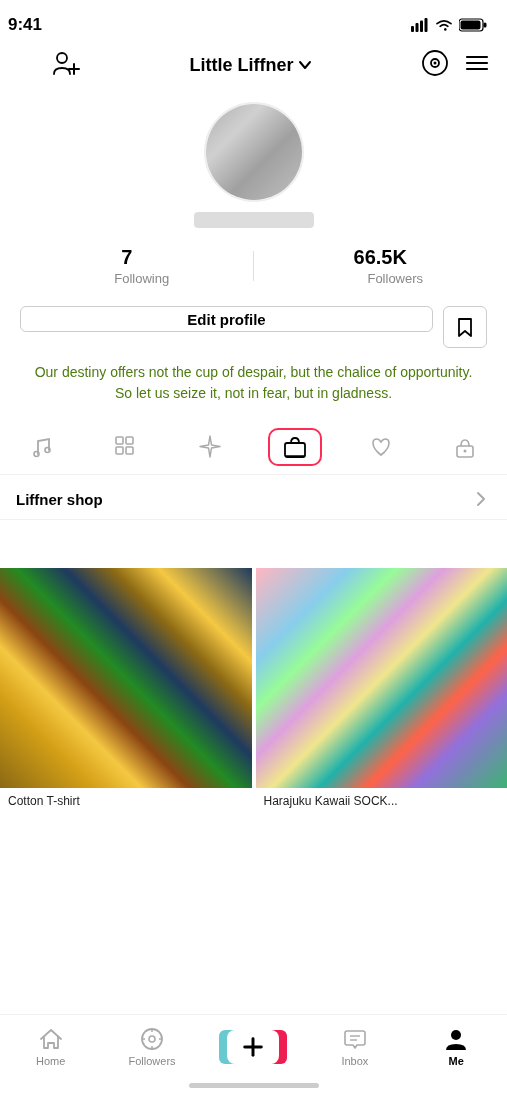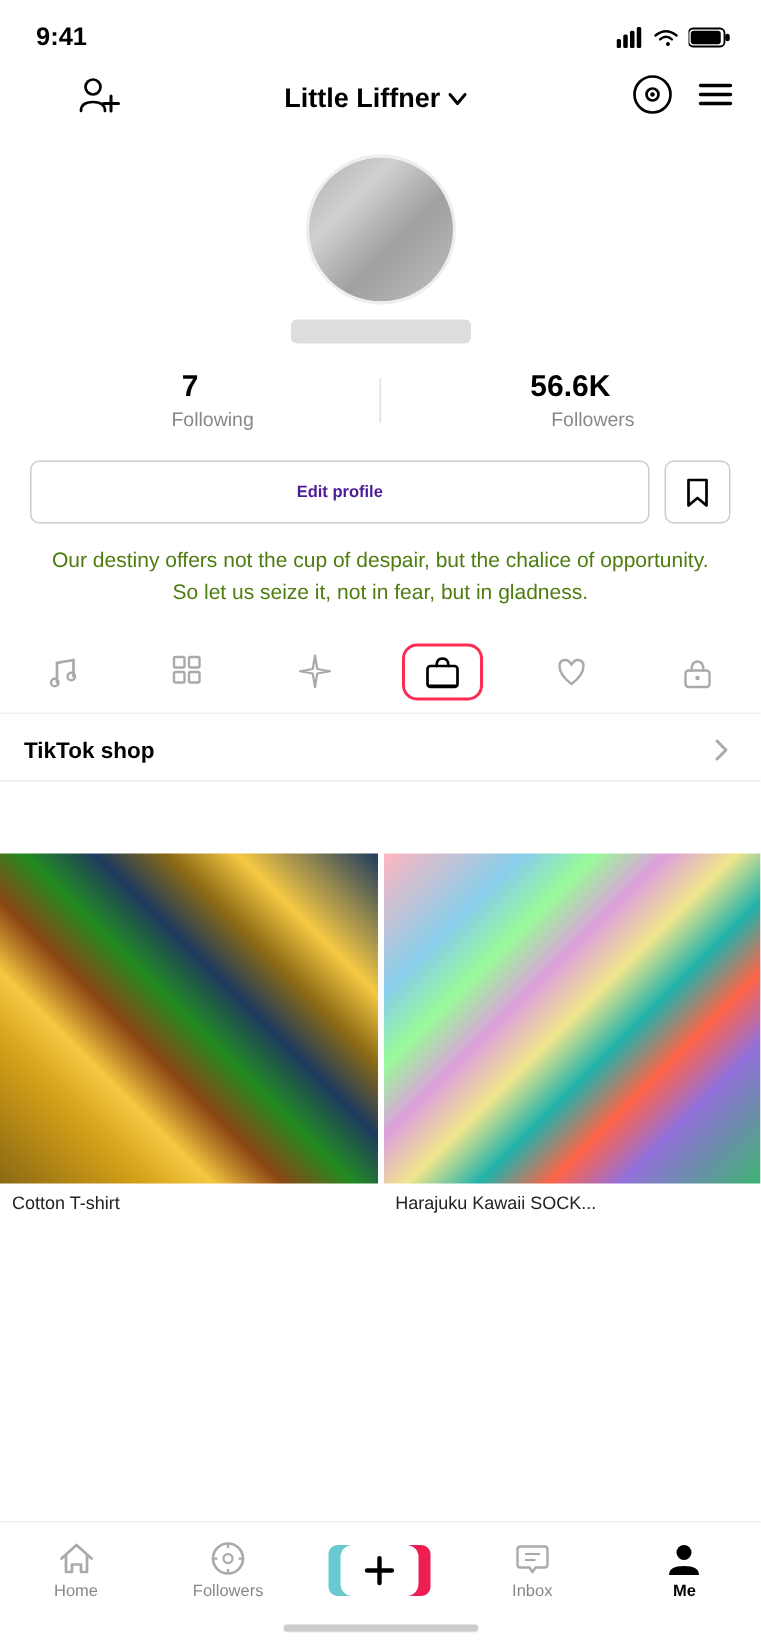--- a/index.html
+++ b/index.html
@@ -11,21 +11,21 @@
       background: #fff;
       overflow-x: hidden;
       position: relative;
     }
 
     
     .status-bar {
       display: flex;
       justify-content: space-between;
       align-items: center;
-      padding: 12px 20px 6px 24px;
+      padding: 12px 20px 6px 8px;
       height: 44px;
     }
     .status-time {
       font-size: 17px;
       font-weight: 600;
       color: #000;
     }
     .status-icons {
       display: flex;
       align-items: center;
@@ -124,27 +124,27 @@
     
     .action-buttons {
       display: flex;
       justify-content: center;
       gap: 10px;
       padding: 8px 20px 14px 20px;
       width: 100%;
     }
     .btn-edit {
       flex: 1;
-      height: 42px;
+      height: 26px;
       border: 1.5px solid #ccc;
       border-radius: 6px;
       background: #fff;
-      font-size: 11px;
+      font-size: 15px;
       font-weight: 600;
-      color: #4c1d95;
+      color: #000000;
       cursor: pointer;
     }
     .btn-bookmark {
       width: 44px;
       height: 42px;
       border: 1.5px solid #ccc;
       border-radius: 6px;
       background: #fff;
       display: flex;
       align-items: center;
@@ -348,21 +348,21 @@
   </div>
   <div class="username-bar"></div>
 </div>
 
 <div class="stats-row">
   <div class="stat-item">
     <span class="stat-number">7</span>
     <span class="stat-label">Following</span>
   </div>
   <div class="stat-item">
-    <span class="stat-number">56.6K</span>
+    <span class="stat-number">66.5K</span>
     <span class="stat-label">Followers</span>
   </div>
 </div>
 
 <div class="action-buttons">
   <button class="btn-edit">Edit profile</button>
   <button class="btn-bookmark">
     <svg width="22" height="22" viewBox="0 0 22 22">
       <path d="M5 3 L17 3 L17 20 L11 15 L5 20 Z" stroke="#000" stroke-width="1.8" fill="none" stroke-linejoin="round"></path>
     </svg>
@@ -413,21 +413,21 @@
   <div class="tab-icon">
     <svg width="26" height="26" viewBox="0 0 26 26">
       <rect x="5" y="12" width="16" height="11" rx="2" stroke="#aaa" stroke-width="1.6" fill="none"></rect>
       <path d="M9 12 Q9 6 13 6 Q17 6 17 12" stroke="#aaa" stroke-width="1.6" fill="none" stroke-linecap="round"></path>
       <circle cx="13" cy="17" r="1.5" fill="#aaa"></circle>
     </svg>
   </div>
 </div>
 
 <div class="shop-section-header">
-  <span class="shop-title">TikTok shop</span>
+  <span class="shop-title">Liffner shop</span>
   <svg width="20" height="20" viewBox="0 0 20 20">
     <path d="M7 4 L13 10 L7 16" stroke="#aaa" stroke-width="2" fill="none" stroke-linecap="round" stroke-linejoin="round"></path>
   </svg>
 </div>
 
 <div class="product-grid">
   <div class="product-item">
     <div class="product-image product-image-left"></div>
     <span class="product-name">Cotton T-shirt</span>
   </div>

